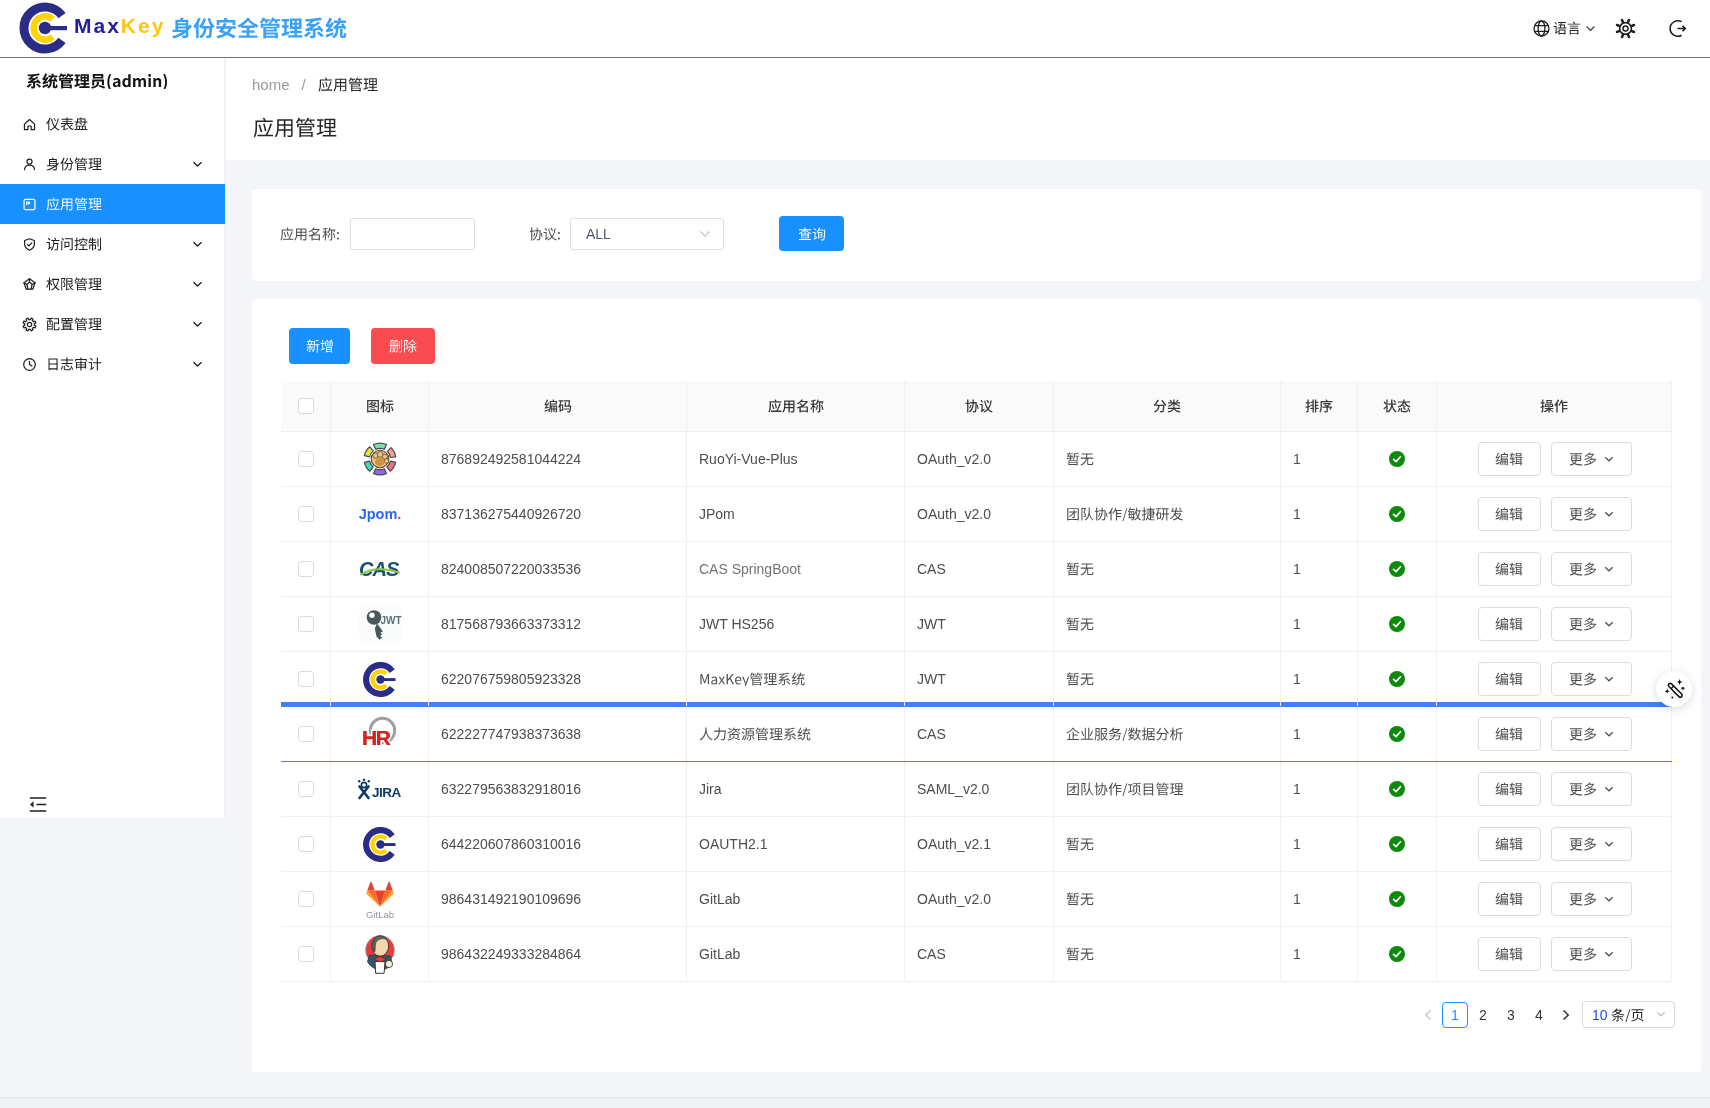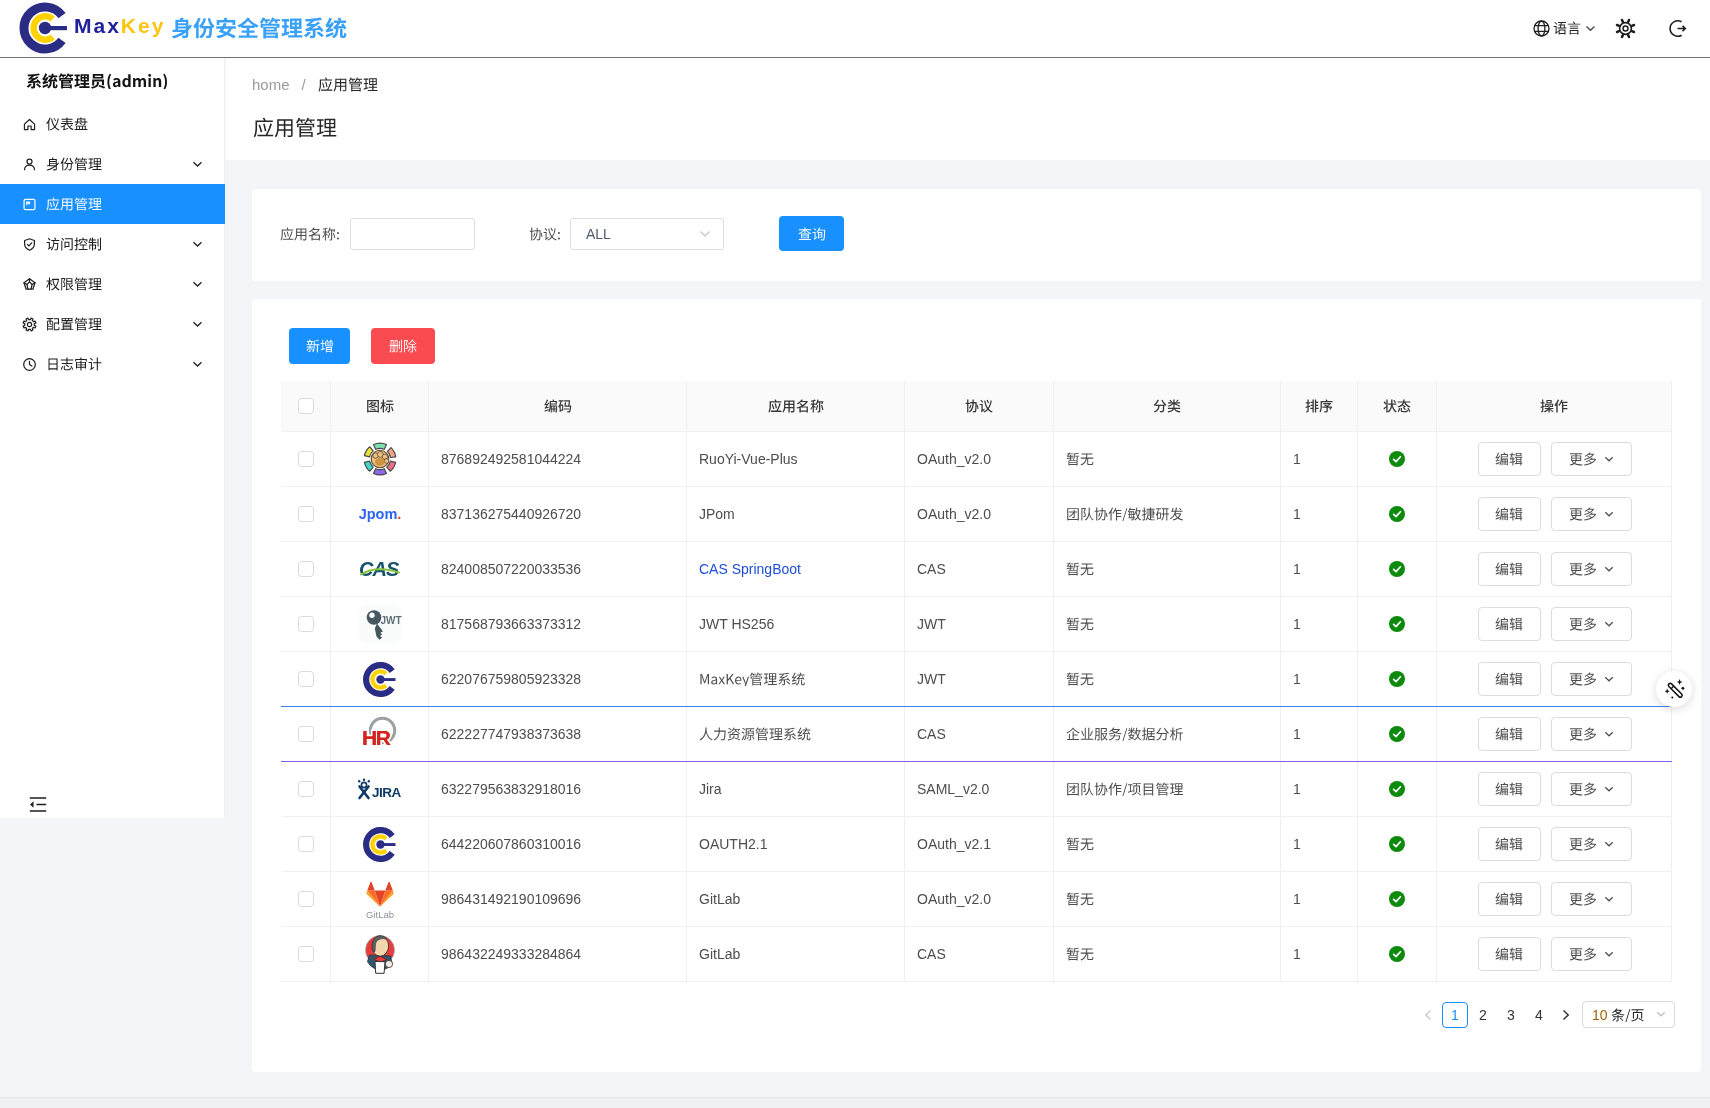--- a/index.html
+++ b/index.html
@@ -381,21 +381,21 @@
       </svg>
       <div class="abs row" style="left:50px;top:0;width:98px;height:54px;justify-content:center;">
         <div style="position:relative;width:42px;height:24px;">
 <div style="position:absolute;left:0;top:0;font-size:20px;line-height:24px;font-weight:bold;font-style:italic;color:#17516e;letter-spacing:-1px;">CAS</div>
 <svg style="position:absolute;left:0;top:0" width="42" height="24" viewBox="0 0 42 24" fill="none">
             <path d="M2 17.5 C12 11 26 11 40 15.5" stroke="#8cc63f" stroke-width="2" stroke-linecap="round"></path>
           </svg>
         </div>
       </div>
       <div class="abs row" style="left:160px;top:0;height:54px;font-size:14px;color:#4d4d4d;">824008507220033536</div>
-      <div class="abs row" style="left:418px;top:0;height:54px;font-size:14px;color:#1d4ed8;">CAS SpringBoot</div>
+      <div class="abs row" style="left:418px;top:0;height:54px;font-size:14px;color:#737373;">CAS SpringBoot</div>
       <div class="abs row" style="left:636px;top:0;height:54px;font-size:14px;color:#4d4d4d;">CAS</div>
       <div class="abs row" style="left:785px;top:0;height:54px;">
         <svg width="28.0" height="14" viewBox="0 0 28.0 14">
           <use href="#gzw" fill="#4d4d4d"></use>
         </svg>
       </div>
       <div class="abs row" style="left:1012px;top:0;height:54px;font-size:14px;color:#4d4d4d;">1</div>
       <svg class="abs" style="left:1108px;top:19px" width="16" height="16" viewBox="0 0 16 16">
         <use href="#okc"></use>
       </svg>
@@ -458,21 +458,21 @@
 <div class="row" style="width:81px;height:34px;border:1px solid #dcdcdc;border-radius:4px;justify-content:center;background:#fff;margin-left:10px;">
           <svg width="28.0" height="14" viewBox="0 0 28.0 14">
             <use href="#ggd" fill="#4d4d4d"></use>
           </svg>
 <svg style="margin-left:7px" width="10" height="7" viewBox="0 0 10 7" fill="none">
             <path d="M1.3 1.3 L5 4.8 L8.7 1.3" stroke="#4d4d4d" stroke-width="1.2"></path>
           </svg>
         </div>
       </div>
     </div>
-    <div class="abs" style="left:29px;top:353px;width:1391px;height:55px;border-bottom:1px solid #3b82f6;">
+    <div class="abs" style="left:29px;top:353px;width:1391px;height:55px;border-bottom:5px solid #3b82f6;">
       <div class="abs" style="left:0px;top:0;width:50px;height:54px;border-right:1px solid #f0f0f0;"></div>
       <div class="abs" style="left:50px;top:0;width:98px;height:54px;border-right:1px solid #f0f0f0;"></div>
       <div class="abs" style="left:148px;top:0;width:258px;height:54px;border-right:1px solid #f0f0f0;"></div>
       <div class="abs" style="left:406px;top:0;width:218px;height:54px;border-right:1px solid #f0f0f0;"></div>
       <div class="abs" style="left:624px;top:0;width:149px;height:54px;border-right:1px solid #f0f0f0;"></div>
       <div class="abs" style="left:773px;top:0;width:227px;height:54px;border-right:1px solid #f0f0f0;"></div>
       <div class="abs" style="left:1000px;top:0;width:77px;height:54px;border-right:1px solid #f0f0f0;"></div>
       <div class="abs" style="left:1077px;top:0;width:79px;height:54px;border-right:1px solid #f0f0f0;"></div>
       <div class="abs" style="left:1156px;top:0;width:235px;height:54px;border-right:1px solid #f0f0f0;"></div>
       <svg class="abs" style="left:17px;top:19px" width="16" height="16" viewBox="0 0 16 16">
@@ -793,21 +793,21 @@
 <div class="row" style="width:26px;height:26px;border:1px solid #1890ff;border-radius:4px;justify-content:center;font-size:14px;color:#1890ff;margin:0 1px;">1</div>
 <div class="row" style="width:26px;height:27px;justify-content:center;font-size:14px;color:#333;margin:0 1px;">2</div>
 <div class="row" style="width:26px;height:27px;justify-content:center;font-size:14px;color:#333;margin:0 1px;">3</div>
 <div class="row" style="width:26px;height:27px;justify-content:center;font-size:14px;color:#333;margin:0 1px;">4</div>
 <div class="row" style="width:26px;height:27px;justify-content:center;">
         <svg width="8" height="12" viewBox="0 0 8 12" fill="none">
           <path d="M1.5 1.5 L6.2 6 L1.5 10.5" stroke="#333" stroke-width="1.5"></path>
         </svg>
       </div>
 <div class="row" style="width:93px;height:27px;border:1px solid #d9d9d9;border-radius:4px;margin-left:3px;background:#fff;">
-<span style="margin-left:9px;font-size:14px;color:#a16207;">10&nbsp;</span>
+<span style="margin-left:9px;font-size:14px;color:#1d4ed8;">10&nbsp;</span>
         <svg width="33.5" height="14" viewBox="0 0 33.5 14">
           <path d="M4.2 9.8C3.5 10.6 2.3 11.6 1.3 12.2C1.6 12.3 1.9 12.7 2 12.9C3 12.3 4.3 11.1 5 10.2ZM8.8 10.3C9.8 11.1 10.9 12.2 11.5 13L12.2 12.4C11.7 11.6 10.5 10.5 9.6 9.7ZM9.3 2.8C8.7 3.5 8 4.1 7 4.6C6.1 4.1 5.4 3.5 4.8 2.8L4.9 2.8ZM5.3 0.5C4.6 1.8 3.1 3.3 1 4.3C1.3 4.4 1.6 4.8 1.8 5C2.7 4.6 3.4 4 4.1 3.5C4.7 4.1 5.3 4.7 6 5.2C4.4 6 2.4 6.5 0.5 6.7C0.7 7 0.9 7.4 1 7.7C3.1 7.3 5.2 6.7 7 5.8C8.7 6.7 10.7 7.3 12.9 7.6C13 7.3 13.3 6.9 13.5 6.6C11.5 6.4 9.6 5.9 8 5.2C9.3 4.4 10.3 3.4 10.9 2.2L10.2 1.8L10.1 1.8H5.7C6 1.5 6.2 1.1 6.4 0.8ZM6.5 6.8V8.3H2.1V9.2H6.5V12.3C6.5 12.4 6.4 12.5 6.2 12.5C6.1 12.5 5.5 12.5 5 12.5C5.1 12.7 5.3 13.1 5.3 13.4C6.1 13.4 6.7 13.4 7 13.2C7.4 13.1 7.5 12.8 7.5 12.3V9.2H11.9V8.3H7.5V6.8Z M14.2 14.8H15.1L19.3 1.2H18.4Z M26 5.9V8.4C26 9.9 25.4 11.6 20.2 12.6C20.4 12.8 20.7 13.2 20.8 13.4C26.3 12.3 27.1 10.3 27.1 8.4V5.9ZM27.1 10.8C28.7 11.5 30.9 12.7 31.9 13.5L32.5 12.6C31.4 11.9 29.3 10.8 27.7 10.1ZM21.9 4V10.5H23V5H30.1V10.5H31.2V4H26.2C26.4 3.5 26.7 2.9 27 2.3H32.6V1.3H20.5V2.3H25.8C25.6 2.9 25.4 3.5 25.1 4Z" fill="#262626"></path>
         </svg>
 <svg style="margin-left:auto;margin-right:8px" width="10" height="7" viewBox="0 0 10 7" fill="none">
           <path d="M1.3 1.3 L5 4.8 L8.7 1.3" stroke="#bfbfbf" stroke-width="1.2"></path>
         </svg>
       </div>
 </div>
   </div>
 <div class="abs row" style="left:1656px;top:671px;width:36px;height:36px;background:#fff;border-radius:50%;box-shadow:0 2px 10px rgba(0,0,0,0.15);justify-content:center;z-index:9;">

